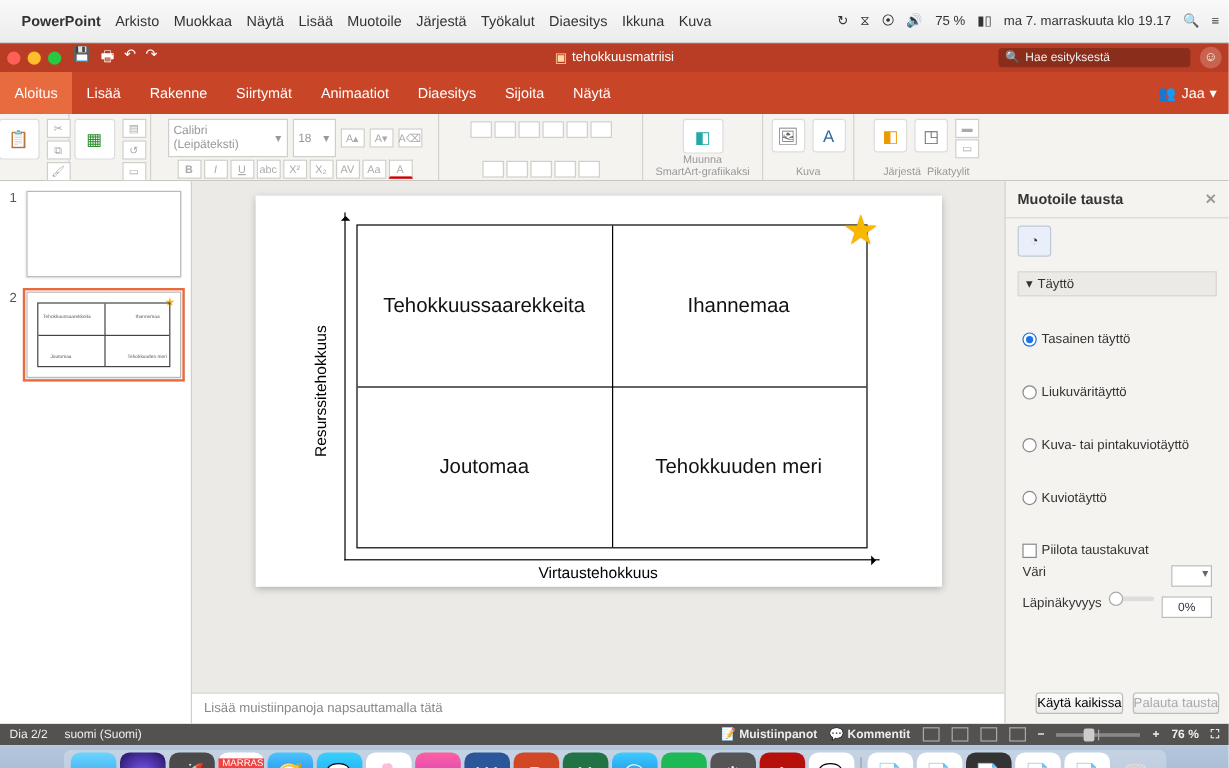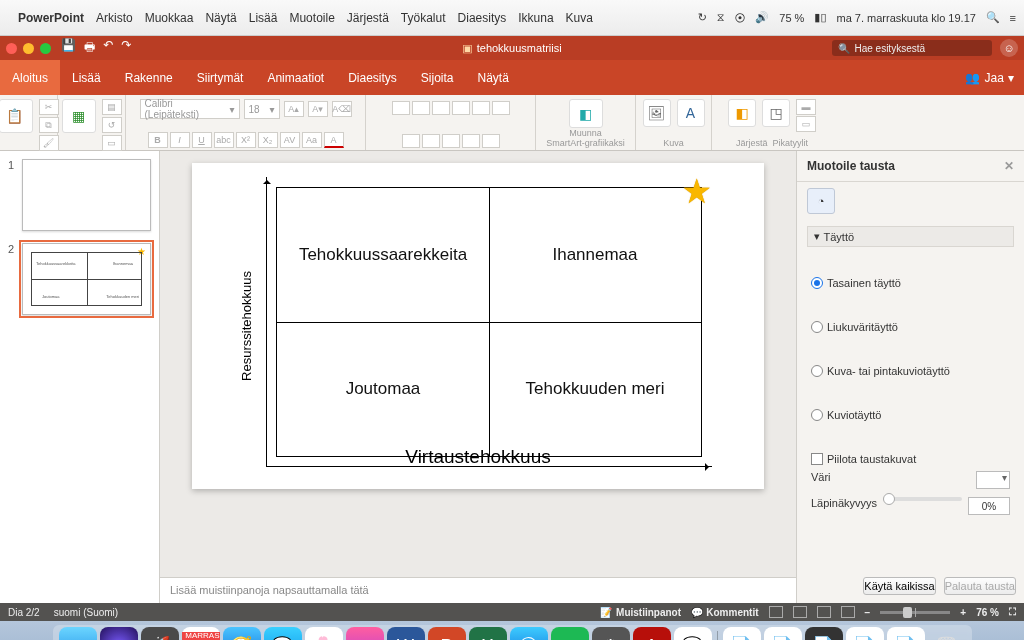--- a/index.html
+++ b/index.html
@@ -29,21 +29,21 @@
 .tab.active { background:#e86a3f; }
 .share { margin-left:auto; padding:0 10px; display:flex; align-items:center; gap:4px;}
 
 
 .ribbon { height:56px; background:#f5f3f0; border-bottom:1px solid #c9c6c1; display:flex; font-size:10px; color:#666;}
 .rgroup { border-right:1px solid #d5d2cd; padding:4px 10px 2px; display:flex; flex-direction:column; align-items:center; justify-content:space-between;}
 .rgroup .lbl { font-size:9px; color:#999; }
 .rbtn { width:28px; height:28px; background:#fff; border:1px solid #ddd; border-radius:3px; display:flex; align-items:center; justify-content:center; font-size:14px;}
 .rbtn.big{width:34px;height:34px;}
 .font-row{display:flex; gap:4px; align-items:center;}
-.font-select{width:100px;height:20px;border:1px solid #d0cec9;background:#fff;font-size:10px;padding:0 4px;color:#999;display:flex;align-items:center;justify-content:space-between;}
+.font-select{width:100px;height:32px;border:1px solid #d0cec9;background:#fff;font-size:10px;padding:0 4px;color:#999;display:flex;align-items:center;justify-content:space-between;}
 .mini{width:20px;height:16px;border:1px solid #d0cec9;background:#fff;font-size:9px;color:#aaa;display:flex;align-items:center;justify-content:center;}
 .mini-row{display:flex;gap:2px;margin-top:2px;}
 .para-btn{width:18px;height:14px;border:1px solid #d0cec9;background:#fff;display:inline-block;}
 
 
 .workspace { display:flex; height:calc(100% - 20px - 24px - 22px - 56px - 18px - 48px); }
 .thumbs { width:160px; background:#fff; border-right:1px solid #d0cec9; padding:8px; }
 .thumb { display:flex; gap:4px; margin-bottom:12px; }
 .thumb .num { font-size:11px; color:#555; width:10px;}
 .thumb .box { flex:1; height:72px; background:#fff; border:1px solid #bbb; box-shadow:0 1px 2px rgba(0,0,0,.15); position:relative;}
@@ -62,27 +62,27 @@
 .axis-y{position:absolute;left:74px;top:14px;bottom:22px;width:0;border-left:1.5px solid #000;}
 .axis-y::before{content:"";position:absolute;top:-1px;left:-4px;border:4px solid transparent;border-bottom-color:#000;}
 .axis-x{position:absolute;left:74px;right:52px;bottom:22px;height:0;border-top:1.5px solid #000;}
 .axis-x::after{content:"";position:absolute;right:-1px;top:-4px;border:4px solid transparent;border-left-color:#000;}
 .grid{position:absolute;left:84px;right:62px;top:24px;bottom:32px;border:1px solid #000;}
 .grid::before{content:"";position:absolute;inset:0;top:50%;border-top:1px solid #000;}
 .grid::after{content:"";position:absolute;inset:0;left:50%;border-left:1px solid #000;}
 .q{position:absolute;width:50%;height:50%;display:flex;align-items:center;justify-content:center;font-size:17px;color:#111;}
 .q1{left:0;top:0}.q2{right:0;top:0}.q3{left:0;bottom:0}.q4{right:0;bottom:0}
 .ylabel{position:absolute;left:54px;top:50%;transform:translate(-50%,-50%) rotate(-90deg);font-size:13px;}
-.xlabel{position:absolute;left:50%;bottom:21px;transform:translateX(-50%);font-size:19px;}
+.xlabel{position:absolute;left:50%;bottom:4px;transform:translateX(-50%);font-size:13px;}
 .star{position:absolute;right:52px;top:8px;font-size:34px;color:#f9b700;text-shadow:0 0 1px #c08600;}
 
 .notes{height:26px;background:#fff;border-top:1px solid #d0cec9;font-size:11px;color:#888;padding:6px 10px;}
 
 
-.format-panel{width:228px;background:#f5f3f0;border-left:1px solid #d0cec9;font-size:11px;color:#333;display:flex;flex-direction:column;}
+.format-panel{width:187px;background:#f5f3f0;border-left:1px solid #d0cec9;font-size:11px;color:#333;display:flex;flex-direction:column;}
 .format-panel h3{font-size:12px;font-weight:600;padding:8px 10px;border-bottom:1px solid #d9d6d1;display:flex;justify-content:space-between;align-items:center;}
 .fp-mode{padding:6px 10px;}
 .fp-mode .ic{width:28px;height:26px;border:1px solid #bfc8d6;background:#e8effa;border-radius:3px;display:flex;align-items:center;justify-content:center;}
 .fp-section{padding:6px 10px;}
 .fp-hdr{background:#eceae7;border:1px solid #d9d6d1;padding:3px 6px;font-weight:500;display:flex;align-items:center;gap:4px;margin-bottom:6px;}
 .radio-row{display:flex;align-items:flex-start;gap:4px;padding:2px 4px;margin-top:28px;}
 .radio{width:12px;height:12px;border:1px solid #888;border-radius:50%;background:#fff;position:relative;}
 .radio.checked{border-color:#1a73e8;}
 .radio.checked::after{content:"";position:absolute;inset:2px;border-radius:50%;background:#1a73e8;}
 .chk{width:12px;height:12px;border:1px solid #888;background:#fff;}

